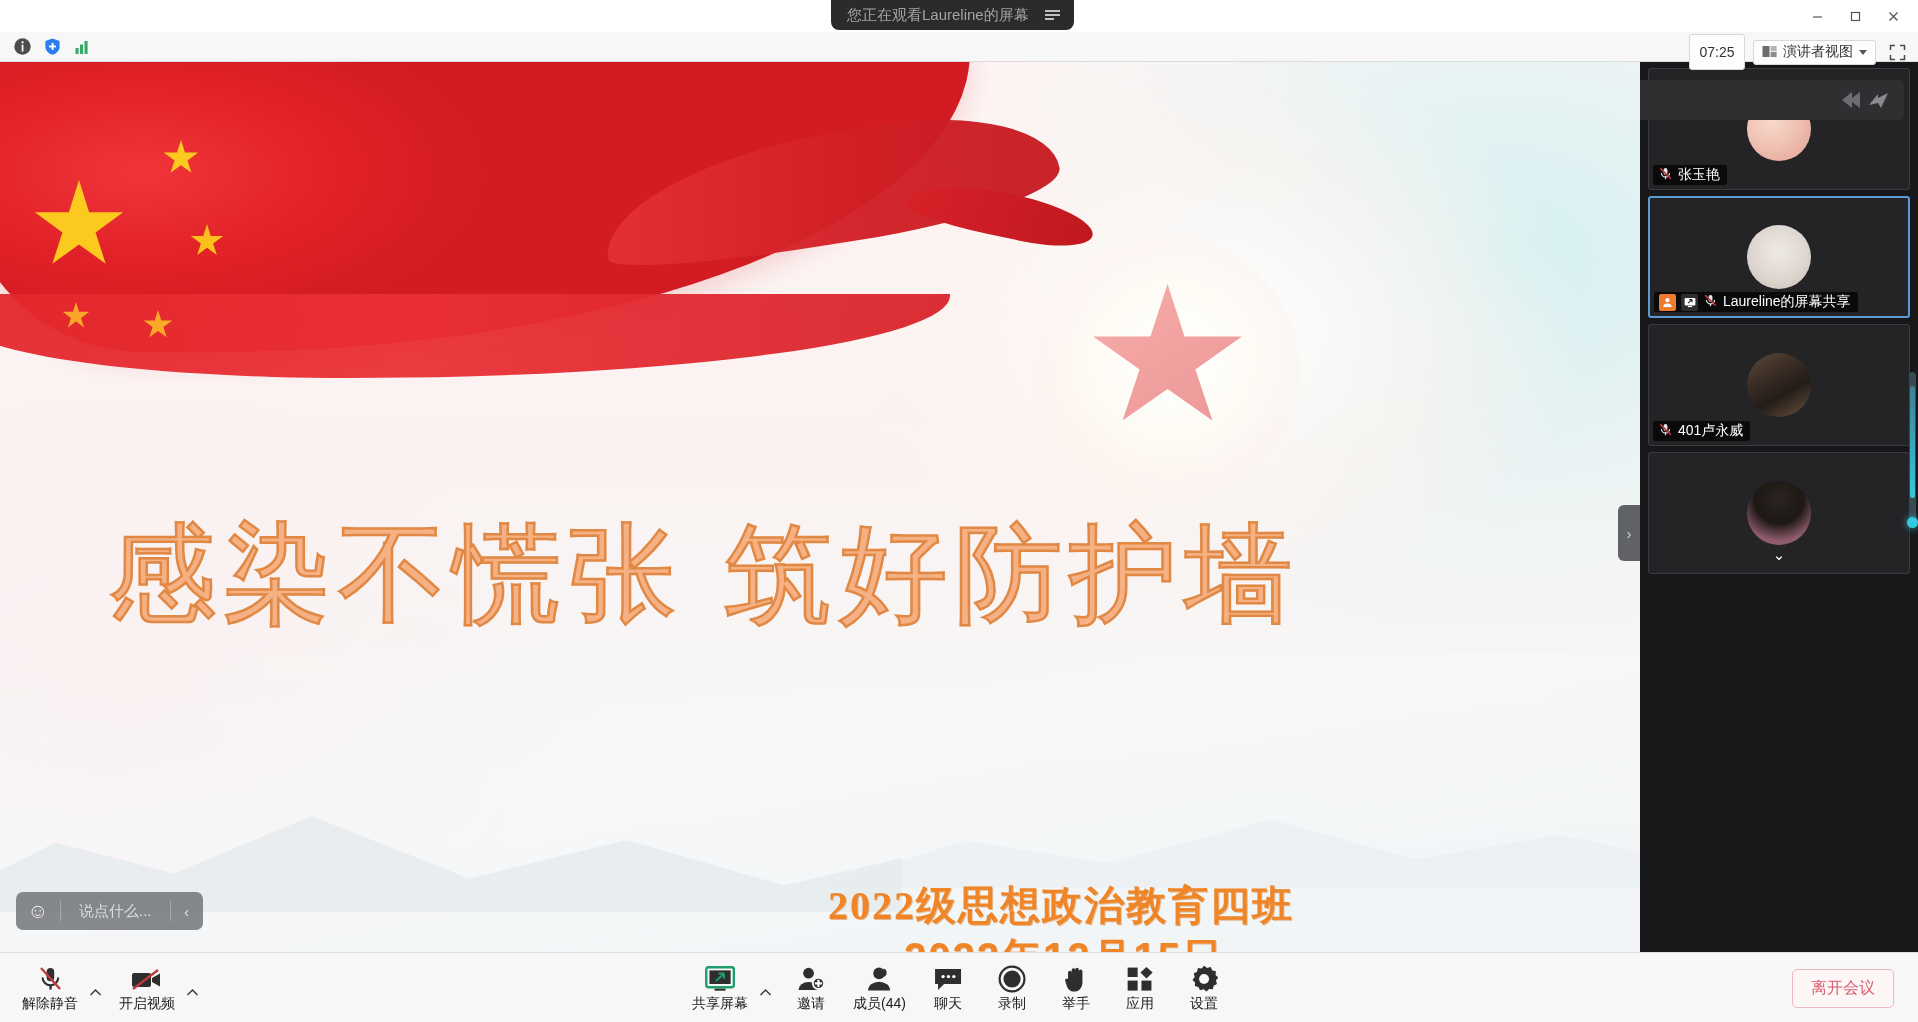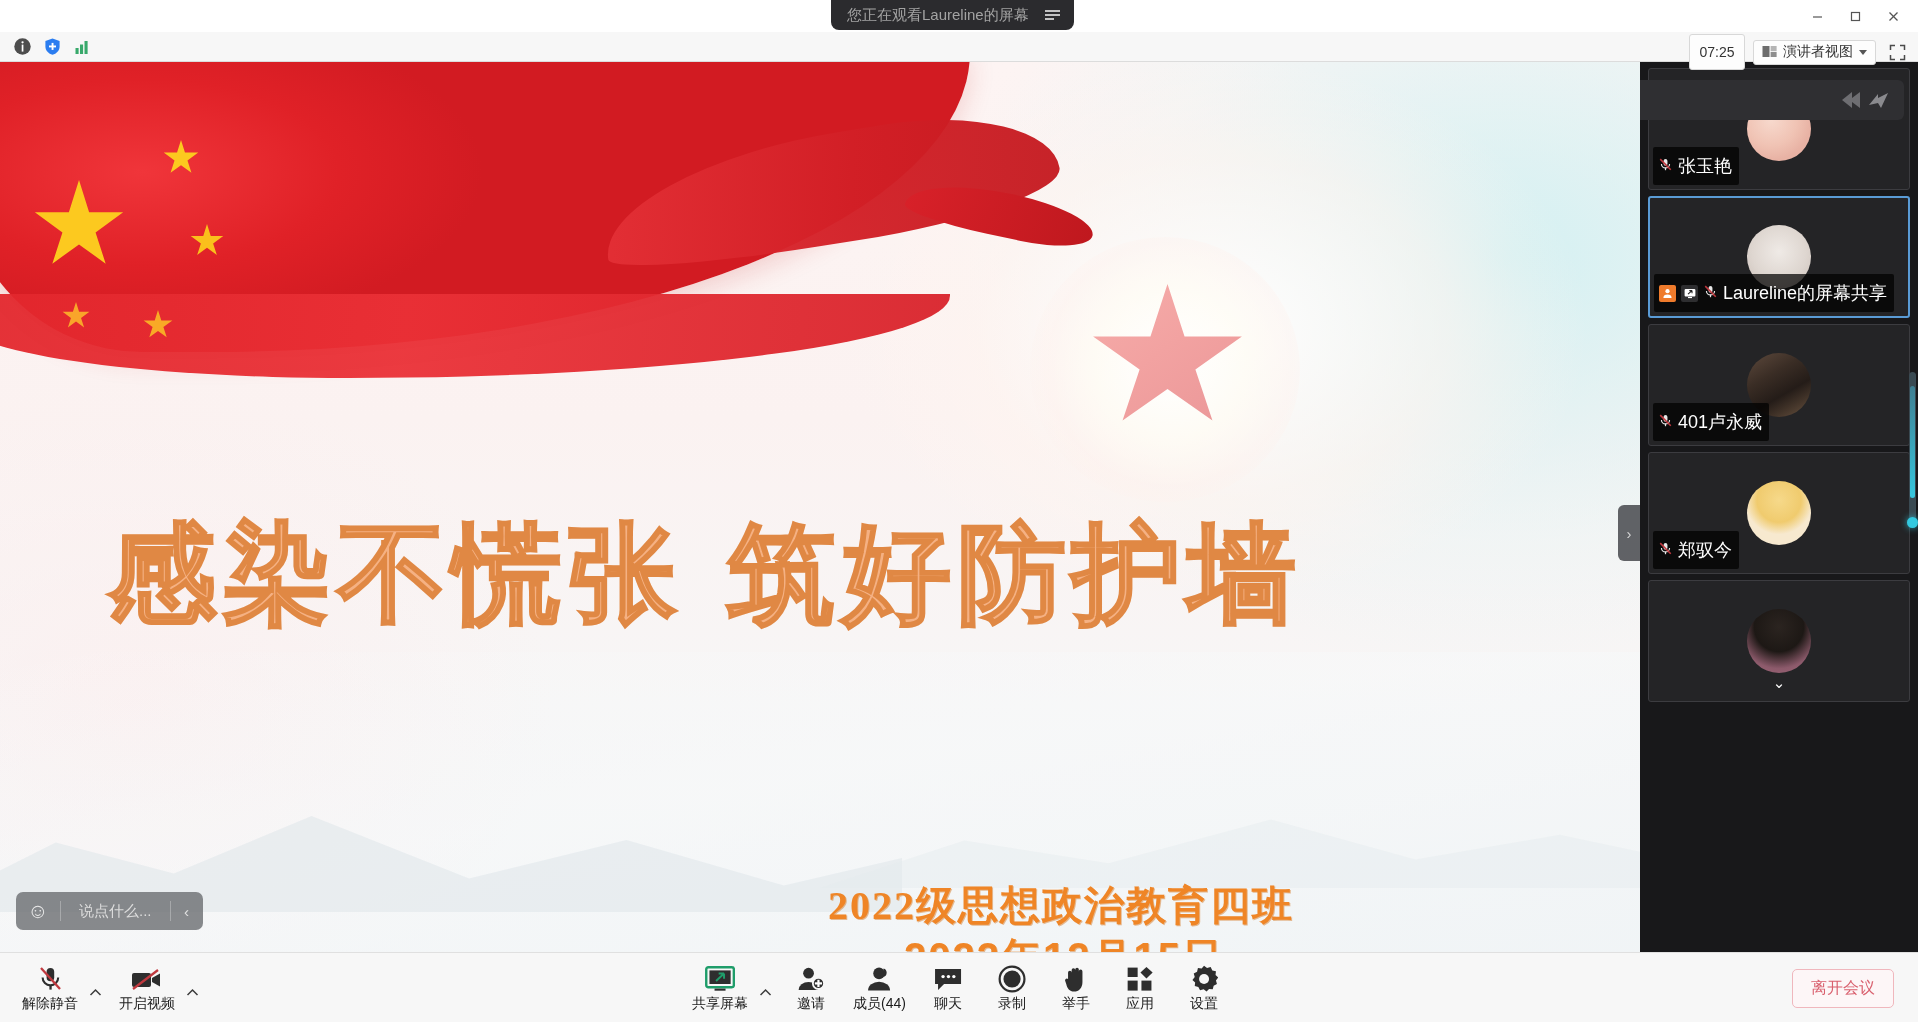--- a/index.html
+++ b/index.html
@@ -135,21 +135,21 @@
     clip-path:polygon(0% 100%,14% 42%,26% 68%,40% 20%,56% 72%,72% 40%,88% 78%,100% 55%,100% 100%);
   }
   .mountains::after{
     content:""; position:absolute; right:-5%; bottom:64px; width:55%; height:95px;
     background:rgba(228,234,238,.45);
     clip-path:polygon(0% 100%,16% 50%,32% 74%,50% 28%,66% 70%,82% 44%,100% 80%,100% 100%);
   }
 
   .slide-title{
     position:absolute; left:108px; top:440px; width:1210px;
-    font-size:108px; font-weight:700; letter-spacing:7px;
+    font-size:108px; font-weight:400; letter-spacing:7px;
     color:#f5b183;
     -webkit-text-stroke:2.5px #e08844;
     text-shadow:0 0 1px rgba(224,136,68,.55);
     white-space:nowrap;
     font-family:"DejaVu Sans","Liberation Sans",sans-serif;
   }
   .slide-sub1{
     position:absolute; left:0; top:816px; width:1614px; text-align:right; padding-right:320px;
     font-size:40px; font-weight:700; color:#ef8526; letter-spacing:2px;
     text-shadow:1px 1px 0 rgba(210,110,20,.45);
@@ -198,24 +198,24 @@
   .tile{
     position:relative; margin:6px 8px; height:122px;
     background:#242426; border:1px solid #3c3c40; border-radius:3px; overflow:hidden;
   }
   .tile.selected{ border:2px solid #5a9bd5; }
   .avatar{
     position:absolute; left:50%; top:50%; transform:translate(-50%,-50%);
     width:64px; height:64px; border-radius:50%; overflow:hidden;
   }
   .namebadge{
-    position:absolute; left:4px; bottom:4px; height:38px;
+    position:absolute; left:4px; bottom:4px; height:20px;
     background:rgba(0,0,0,.72); border-radius:2px;
     display:flex; align-items:center; gap:5px; padding:0 7px 0 5px;
-    color:#fff; font-size:18px; white-space:nowrap; max-width:96%;
+    color:#fff; font-size:14px; white-space:nowrap; max-width:96%;
   }
   .namebadge .host{
     width:17px;height:17px;background:#ef7b2c;border-radius:2px;
     display:flex;align-items:center;justify-content:center;
   }
   .namebadge .shr{
     width:17px;height:17px;background:#2e2e30;border-radius:2px;
     display:flex;align-items:center;justify-content:center;
   }
   .scroll-down{
@@ -427,32 +427,20 @@
           <span><svg width="15" height="15" viewBox="0 0 20 20">
               <rect x="7.4" y="2.6" width="5.2" height="9" rx="2.6" fill="#e7e7e7"></rect>
               <path d="M4.6 9.2 a5.4 5.4 0 0 0 10.8 0" fill="none" stroke="#e7e7e7" stroke-width="1.6"></path>
               <rect x="9.2" y="14.4" width="1.6" height="3.2" fill="#e7e7e7"></rect>
               <line x1="3" y1="2.8" x2="17" y2="17" stroke="#c0393f" stroke-width="2"></line>
             </svg></span>
           <span>401卢永威</span>
         </div>
       </div>
       <div class="tile">
-        <div class="avatar" style="background: radial-gradient(circle at 50% 30%, rgb(246, 217, 138) 0%, rgb(240, 203, 110) 40%, rgb(247, 233, 207) 62%), linear-gradient(170deg, rgb(245, 228, 198) 0%, rgb(233, 207, 174) 58%, rgb(74, 63, 99) 100%);"></div>
-        <div class="namebadge">
-          <span><svg width="15" height="15" viewBox="0 0 20 20">
-              <rect x="7.4" y="2.6" width="5.2" height="9" rx="2.6" fill="#e7e7e7"></rect>
-              <path d="M4.6 9.2 a5.4 5.4 0 0 0 10.8 0" fill="none" stroke="#e7e7e7" stroke-width="1.6"></path>
-              <rect x="9.2" y="14.4" width="1.6" height="3.2" fill="#e7e7e7"></rect>
-              <line x1="3" y1="2.8" x2="17" y2="17" stroke="#c0393f" stroke-width="2"></line>
-            </svg></span>
-          <span>郑驭今</span>
-        </div>
-      </div>
-      <div class="tile">
         <div class="avatar" style="background: radial-gradient(circle at 50% 28%, rgb(43, 36, 32) 0%, rgb(29, 24, 21) 44%, rgb(140, 90, 107) 74%, rgb(163, 104, 124) 100%);"></div>
         <div class="scroll-down">⌄</div>
       </div>
     </div>
 
   <div class="pscroll">
       <i></i>
     </div>
 </div>
 

